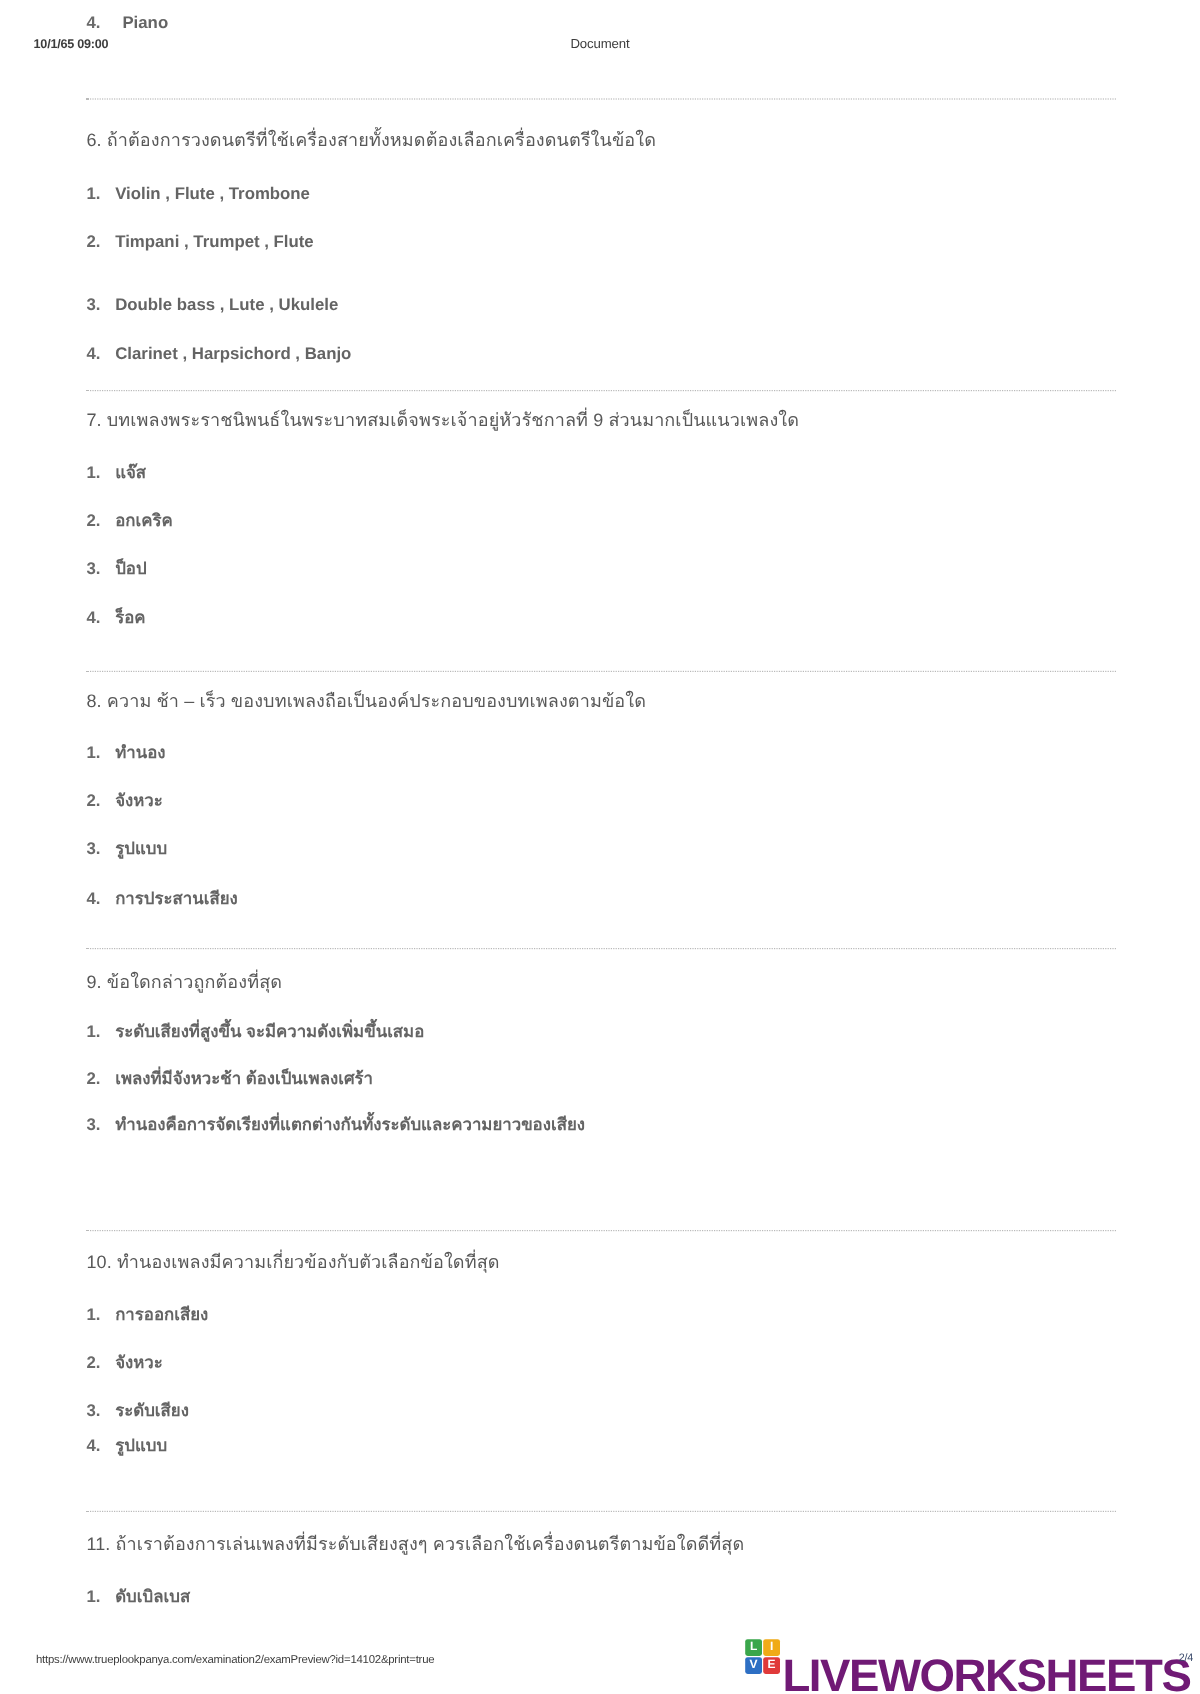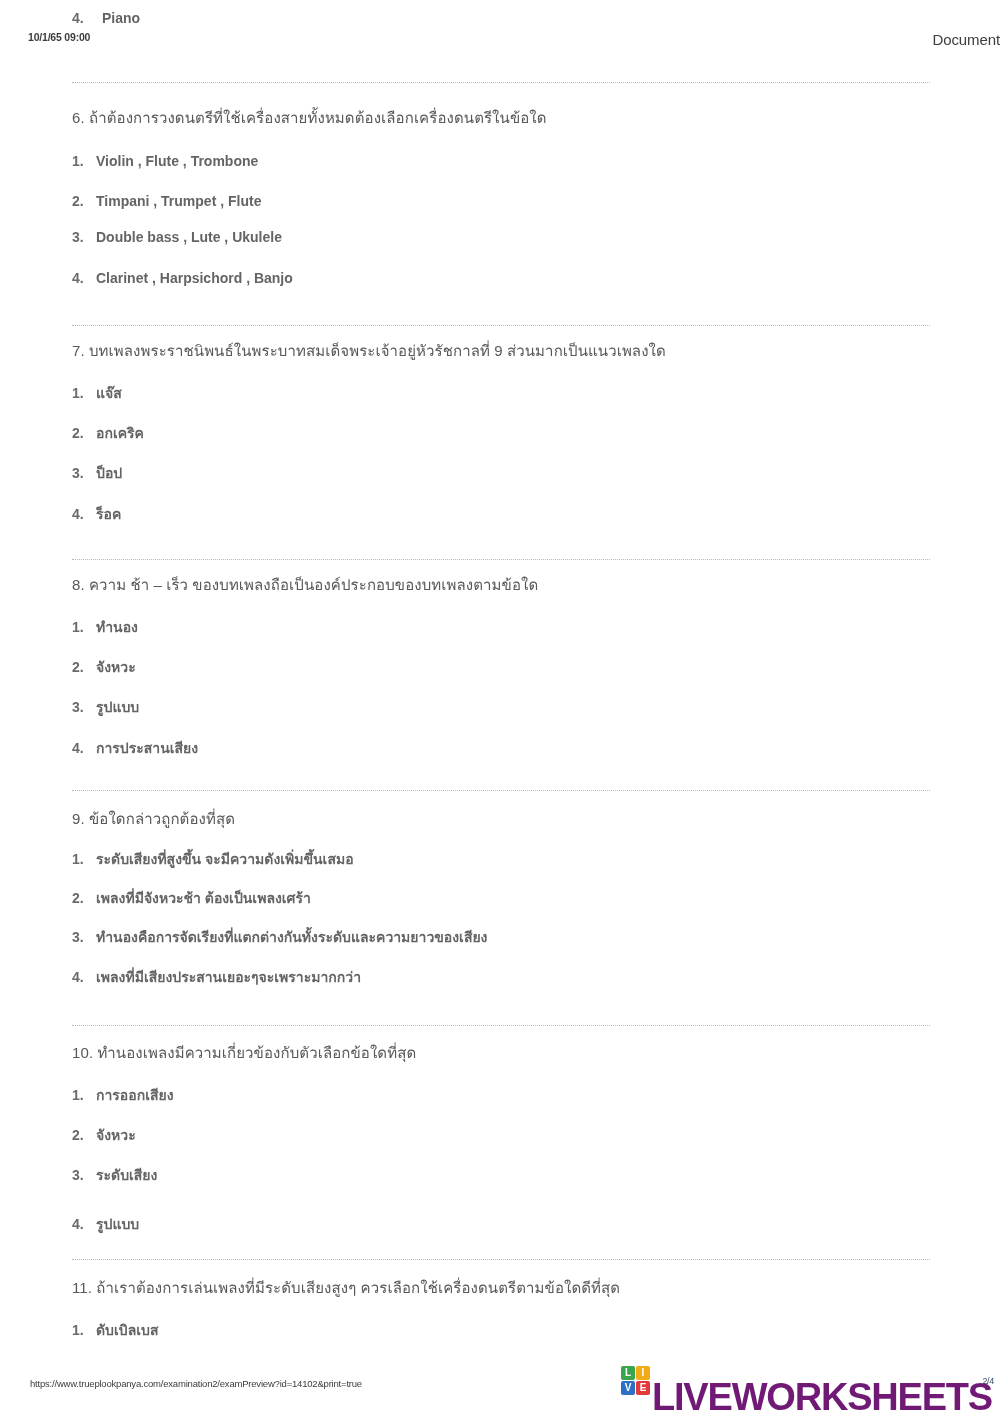--- a/index.html
+++ b/index.html
@@ -33,22 +33,22 @@
     font-weight: bold;
     color: #3d3d3d;
     letter-spacing: -0.2px;
     white-space: nowrap;
   }
   .print-header .ph-title {
     position: absolute;
     left: 0;
     top: 0;
     width: 1000px;
-    text-align: right;
-    font-size: 15px;
+    text-align: center;
+    font-size: 11px;
     color: #3d3d3d;
     letter-spacing: -0.1px;
   }
 
   .q-text {
     margin: 0;
     padding: 0 0 0 72px;
     font-size: 15px;
     line-height: 1.45;
     color: #585858;
@@ -182,21 +182,21 @@
 <div class="divider" style="top:1259px"></div>
 
 <div class="qgroup" style="top:107px">
   <div class="q-text">6. ถ้าต้องการวงดนตรีที่ใช้เครื่องสายทั้งหมดต้องเลือกเครื่องดนตรีในข้อใด</div>
   <div class="opt-row" style="margin-top:22px">
     <span class="opt-num">1.</span><span class="opt-label">Violin , Flute , Trombone</span>
   </div>
   <div class="opt-row" style="margin-top:20px">
     <span class="opt-num">2.</span><span class="opt-label">Timpani , Trumpet , Flute</span>
   </div>
-  <div class="opt-row" style="margin-top:16px">
+  <div class="opt-row" style="margin-top:32px">
     <span class="opt-num">3.</span><span class="opt-label">Double bass , Lute , Ukulele</span>
   </div>
   <div class="opt-row" style="margin-top:20px">
     <span class="opt-num">4.</span><span class="opt-label">Clarinet , Harpsichord , Banjo</span>
   </div>
 </div>
 
 <div class="qgroup" style="top:340px">
   <div class="q-text">7. บทเพลงพระราชนิพนธ์ในพระบาทสมเด็จพระเจ้าอยู่หัวรัชกาลที่ 9 ส่วนมากเป็นแนวเพลงใด</div>
   <div class="opt-row" style="margin-top:21px">
@@ -233,37 +233,34 @@
   <div class="q-text">9. ข้อใดกล่าวถูกต้องที่สุด</div>
   <div class="opt-row" style="margin-top:19px">
     <span class="opt-num">1.</span><span class="opt-label">ระดับเสียงที่สูงขึ้น จะมีความดังเพิ่มขึ้นเสมอ</span>
   </div>
   <div class="opt-row" style="margin-top:19px">
     <span class="opt-num">2.</span><span class="opt-label">เพลงที่มีจังหวะช้า ต้องเป็นเพลงเศร้า</span>
   </div>
   <div class="opt-row" style="margin-top:19px">
     <span class="opt-num">3.</span><span class="opt-label">ทำนองคือการจัดเรียงที่แตกต่างกันทั้งระดับและความยาวของเสียง</span>
   </div>
-  <div class="opt-row" style="margin-top:19px">
-    <span class="opt-num">4.</span><span class="opt-label">เพลงที่มีเสียงประสานเยอะๆจะเพราะมากกว่า</span>
-  </div>
 </div>
 
 <div class="qgroup" style="top:1042px">
   <div class="q-text">10. ทำนองเพลงมีความเกี่ยวข้องกับตัวเลือกข้อใดที่สุด</div>
   <div class="opt-row" style="margin-top:21px">
     <span class="opt-num">1.</span><span class="opt-label">การออกเสียง</span>
   </div>
   <div class="opt-row" style="margin-top:20px">
     <span class="opt-num">2.</span><span class="opt-label">จังหวะ</span>
   </div>
   <div class="opt-row" style="margin-top:20px">
     <span class="opt-num">3.</span><span class="opt-label">ระดับเสียง</span>
   </div>
-  <div class="opt-row" style="margin-top:28px">
+  <div class="opt-row" style="margin-top:8px">
     <span class="opt-num">4.</span><span class="opt-label">รูปแบบ</span>
   </div>
 </div>
 
 <div class="qgroup" style="top:1277px">
   <div class="q-text">11. ถ้าเราต้องการเล่นเพลงที่มีระดับเสียงสูงๆ ควรเลือกใช้เครื่องดนตรีตามข้อใดดีที่สุด</div>
   <div class="opt-row" style="margin-top:21px">
     <span class="opt-num">1.</span><span class="opt-label">ดับเบิลเบส</span>
   </div>
 </div>

